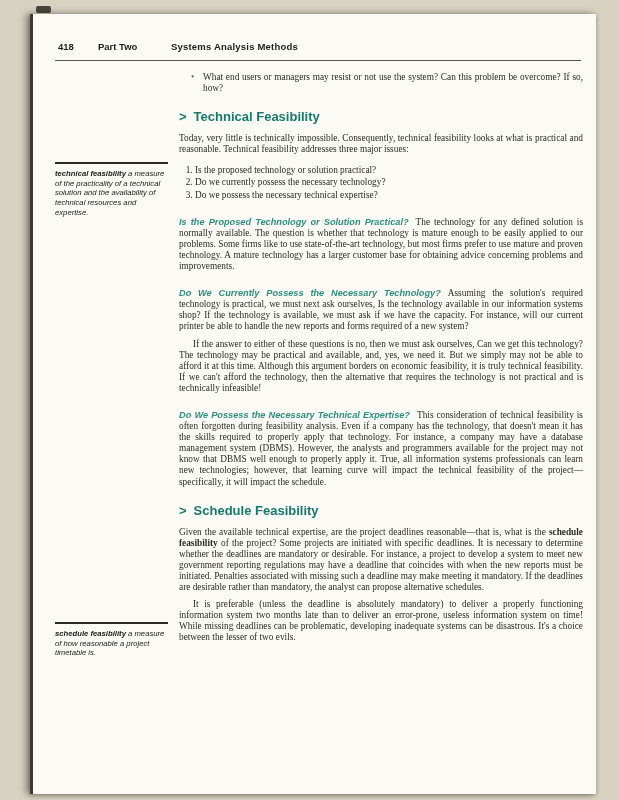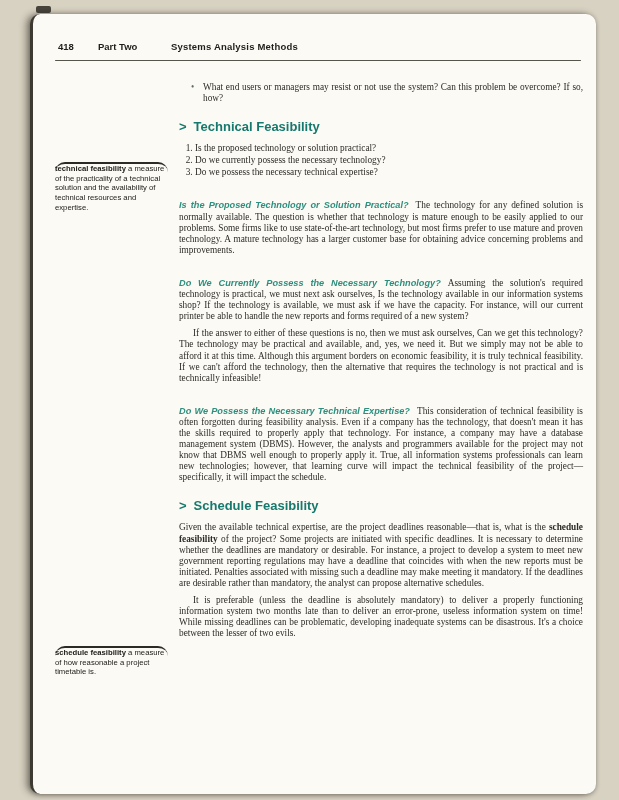--- a/index.html
+++ b/index.html
@@ -1,15 +1,15 @@
 <!DOCTYPE html>
 <html style="--c-accent: #17796d; --c-subheading: #2e8f7e; --c-text: #2e2b26; --c-page_bg: #fbfaf5; --c-scan_bg: #d8d2c3;"><head>
 <meta charset="utf-8">
 <style>
-  * { margin:0; padding:0; box-sizing:border-box;border-radius:10px; }
+  * { margin:0; padding:0; box-sizing:border-box; }
   html,body { width:619px; height:800px; }
   body {
     position:relative; overflow:hidden;
     background: var(--c-scan_bg, #d8d2c3);
     font-family:"Liberation Serif", serif;
     color: var(--c-text, #2e2b26);
   }
   .scan { position:absolute; inset:0; }
   .artifact { position:absolute; left:36px; top:6px; width:15px; height:7px;
     background:#2e2c26; border-radius:2px; opacity:.85; }
@@ -23,41 +23,41 @@
   .header { position:absolute; top:27px; left:25px; right:20px;
     font-family:"Liberation Sans", sans-serif; font-size:9.5px; color:#201e1a;
     white-space:nowrap; }
   .pnum { display:inline-block; width:40px; font-weight:bold; }
   .part { display:inline-block; width:73px; font-weight:bold; }
   .chapter { font-weight:bold; letter-spacing:.2px; }
   .hrule { position:absolute; top:46px; left:22px; width:526px;
     border-top:1px solid #57544c; }
   
   .note { position:absolute; left:22px; width:113px;
-    border-top:2px solid #2b2a25; 
+    border-top:2px solid #2b2a25; padding-top:5px;
     font-family:"Liberation Sans", sans-serif; font-size:7.7px; line-height:9.7px;
-    color:#23211d; text-align:left; }
+    color:#23211d; text-align:left;font-style:italic; }
   .note1 { top:148px; }
-  .note2 { top:632px; }
+  .note2 { top:608px; }
   .term { font-weight:bold; }
   
-  .main { position:absolute; top:68px; left:146px; width:404px;
+  .main { position:absolute; top:58px; left:146px; width:404px;
     font-size:9.3px; line-height:11.1px; text-align:justify; }
   ul.bullets { list-style:none; padding-left:24px; margin-bottom:10px; }
   ul.bullets li { position:relative; margin-bottom:4px; }
   ul.bullets li::before { content:"\2022"; position:absolute; left:-12px; top:0;
     color:#5d6b60; }
   h2.heading { font-family:"Liberation Sans", sans-serif; font-size:13px;
     line-height:15px; font-weight:bold; color:var(--c-accent, #1a7c6e);
     margin:15px 0 9px 0; text-align:left; }
   h2.heading .marker { margin-right:7px; }
   ol.numlist { padding-left:16px; margin:2px 0 10px 0; }
   ol.numlist li { margin-bottom:1px; text-align:left; }
   p.para { margin-bottom:10px; }
-  p.space { margin-top:22px; }
+  p.space { margin-top:16px; }
   p.indent { text-indent:14px; margin-top:-4px; }
   .lead { font-family:"Liberation Sans", sans-serif; font-style:italic;
     font-weight:bold; font-size:9.2px; color:var(--c-subheading, #2e8f7e);
     padding-right:7px; }
   .bold { font-weight:bold; }
 </style>
 </head>
 <body>
 
 <div class="scan">
@@ -71,20 +71,21 @@
 
     <aside class="note note1"><span class="term">technical feasibility</span><span class="def"> a measure of the practicality of a technical solution and the availability of technical resources and expertise.</span></aside>
 
     <aside class="note note2"><span class="term">schedule feasibility</span><span class="def"> a measure of how reasonable a project timetable is.</span></aside>
 
     <main class="main" id="flow">
         <ul class="bullets">
           <li>What end users or managers may resist or not use the system? Can this problem be overcome? If so, how?</li>
         </ul>
         <h2 class="heading"><span class="marker">&gt;</span><span class="htext">Technical Feasibility</span></h2>
+        <p class="para"><span>Today, very little is technically impossible. Consequently, technical feasibility looks at what is practical and reasonable. Technical feasibility addresses three major issues:</span></p>
         <ol class="numlist">
           <li>Is the proposed technology or solution practical?</li>
           <li>Do we currently possess the necessary technology?</li>
           <li>Do we possess the necessary technical expertise?</li>
         </ol>
         <p class="para space"><span class="lead">Is the Proposed Technology or Solution Practical?</span><span>The technology for any defined solution is normally available. The question is whether that technology is mature enough to be easily applied to our problems. Some firms like to use state-of-the-art technology, but most firms prefer to use mature and proven technology. A mature technology has a larger customer base for obtaining advice concerning problems and improvements.</span></p>
         <p class="para space"><span class="lead">Do We Currently Possess the Necessary Technology?</span><span>Assuming the solution's required technology is practical, we must next ask ourselves, Is the technology available in our information systems shop? If the technology is available, we must ask if we have the capacity. For instance, will our current printer be able to handle the new reports and forms required of a new system?</span></p>
         <p class="para indent"><span>If the answer to either of these questions is no, then we must ask ourselves, Can we get this technology? The technology may be practical and available, and, yes, we need it. But we simply may not be able to afford it at this time. Although this argument borders on economic feasibility, it is truly technical feasibility. If we can't afford the technology, then the alternative that requires the technology is not practical and is technically infeasible!</span></p>
         <p class="para space"><span class="lead">Do We Possess the Necessary Technical Expertise?</span><span>This consideration of technical feasibility is often forgotten during feasibility analysis. Even if a company has the technology, that doesn't mean it has the skills required to properly apply that technology. For instance, a company may have a database management system (DBMS). However, the analysts and programmers available for the project may not know that DBMS well enough to properly apply it. True, all information systems professionals can learn new technologies; however, that learning curve will impact the technical feasibility of the project—specifically, it will impact the schedule.</span></p>
         <h2 class="heading"><span class="marker">&gt;</span><span class="htext">Schedule Feasibility</span></h2>

